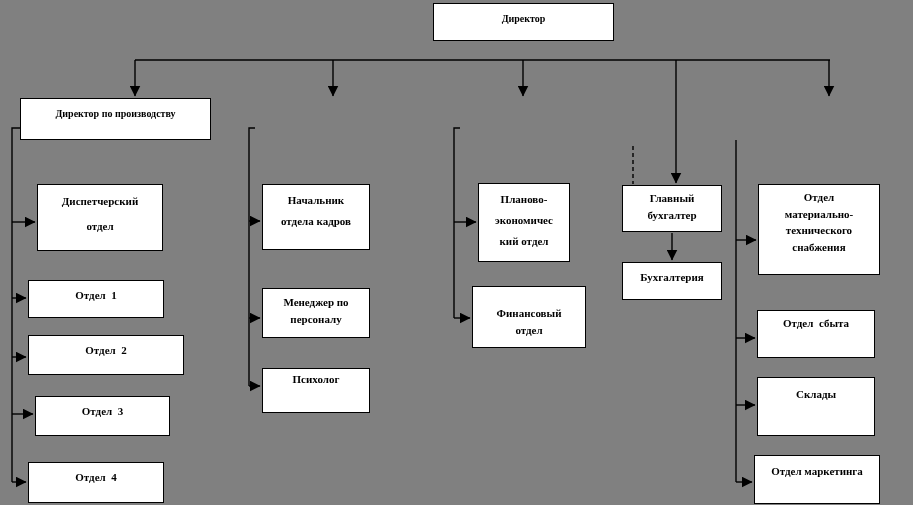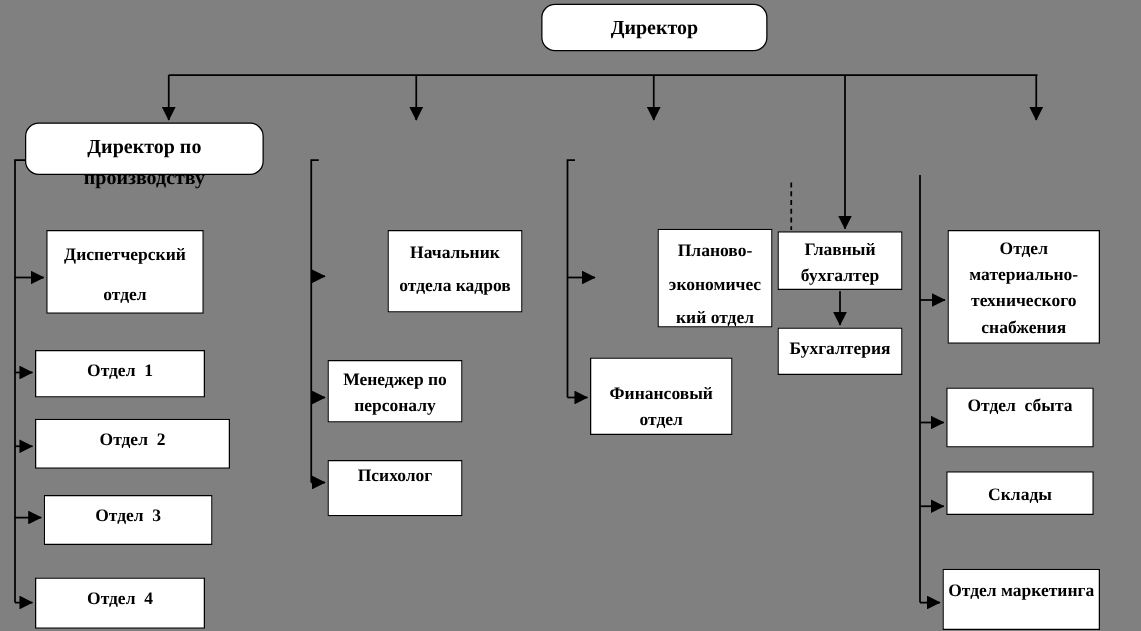--- a/index.html
+++ b/index.html
@@ -13,28 +13,28 @@
   .connectors{
     position:absolute;left:0;top:0;width:913px;height:505px;
   }
   .box{
     position:absolute;
     box-sizing:border-box;
     background:#ffffff;
     border:1.5px solid #000000;
     color:#000000;
     font-weight:bold;
-    font-size:14px;
+    font-size:11px;
     line-height:1.55;
     text-align:center;
     white-space:pre-wrap;
   }
-  .fs12{font-size:16px;border-radius:11px;}
+  .fs12{font-size:10px;}
   .lh15{line-height:1.5;}
-  .lh19{line-height:1.9;margin-left:48px;}
+  .lh19{line-height:1.9;}
   .lh23{line-height:2.3;}
 </style>
 </head>
 <body>
 
 <div class="canvas">
 
   <svg class="connectors" width="913" height="505" viewBox="0 0 913 505">
     <defs>
       <marker id="arw" viewBox="0 0 10 10" refX="9.5" refY="5" markerWidth="11" markerHeight="11" markerUnits="userSpaceOnUse" orient="auto">
@@ -113,16 +113,16 @@
   <div class="box lh15" style="left:472px;top:286px;width:114px;height:62px;padding-top:18px">Финансовый
 отдел</div>
 
   <div class="box" style="left:622px;top:262px;width:100px;height:38px;padding-top:6px">Бухгалтерия</div>
 
   <div class="box lh15" style="left:758px;top:184px;width:122px;height:91px;padding-top:4px">Отдел
 материально-
 технического
 снабжения</div>
   <div class="box" style="left:757px;top:310px;width:118px;height:48px;padding-top:4px">Отдел  сбыта</div>
-  <div class="box" style="left:757px;top:377px;width:118px;height:35px;padding-top:8px">Склады</div>
+  <div class="box" style="left:757px;top:377px;width:118px;height:59px;padding-top:8px">Склады</div>
   <div class="box" style="left:754px;top:455px;width:126px;height:49px;padding-top:7px">Отдел маркетинга</div>
 
 </div>
 
 </body></html>

